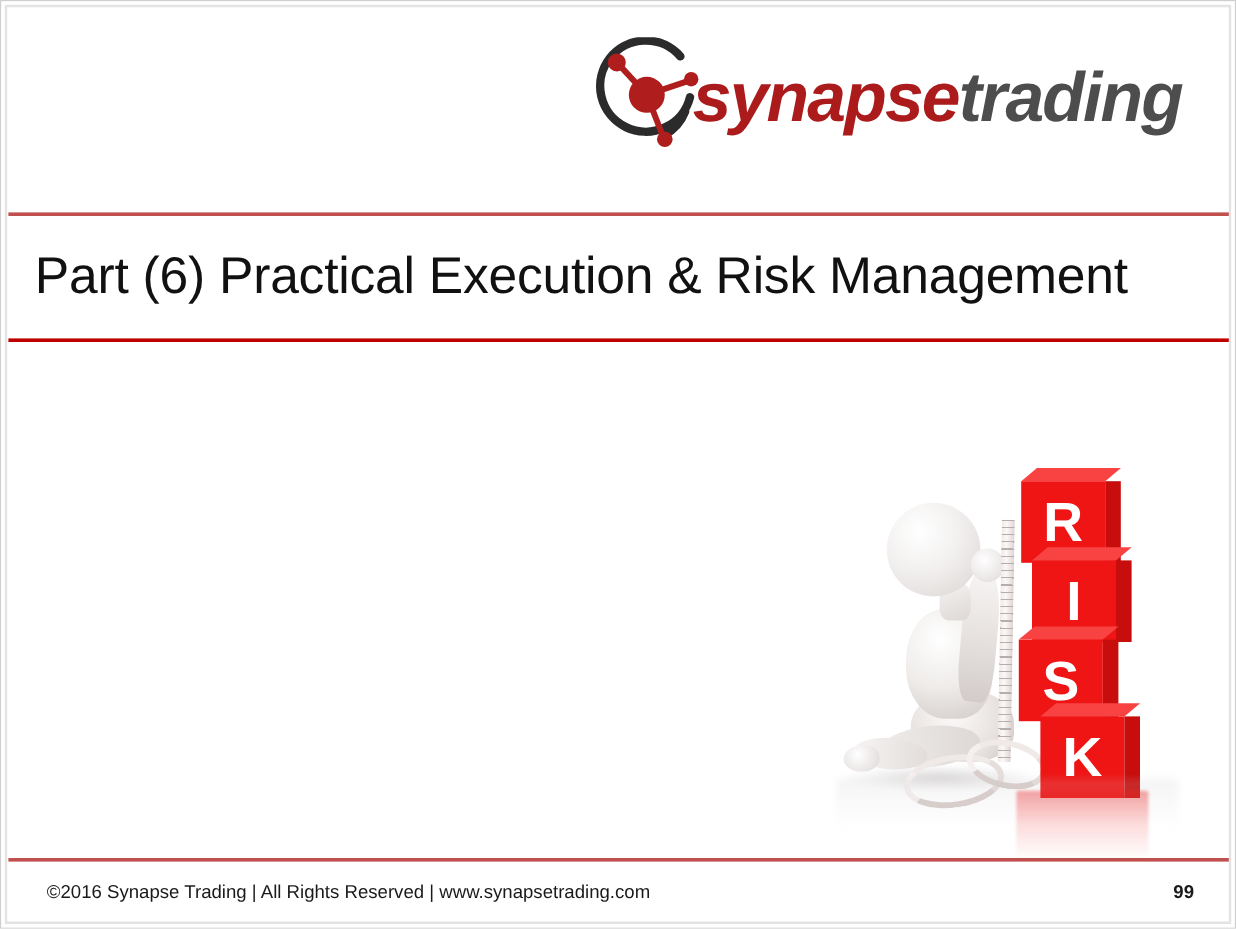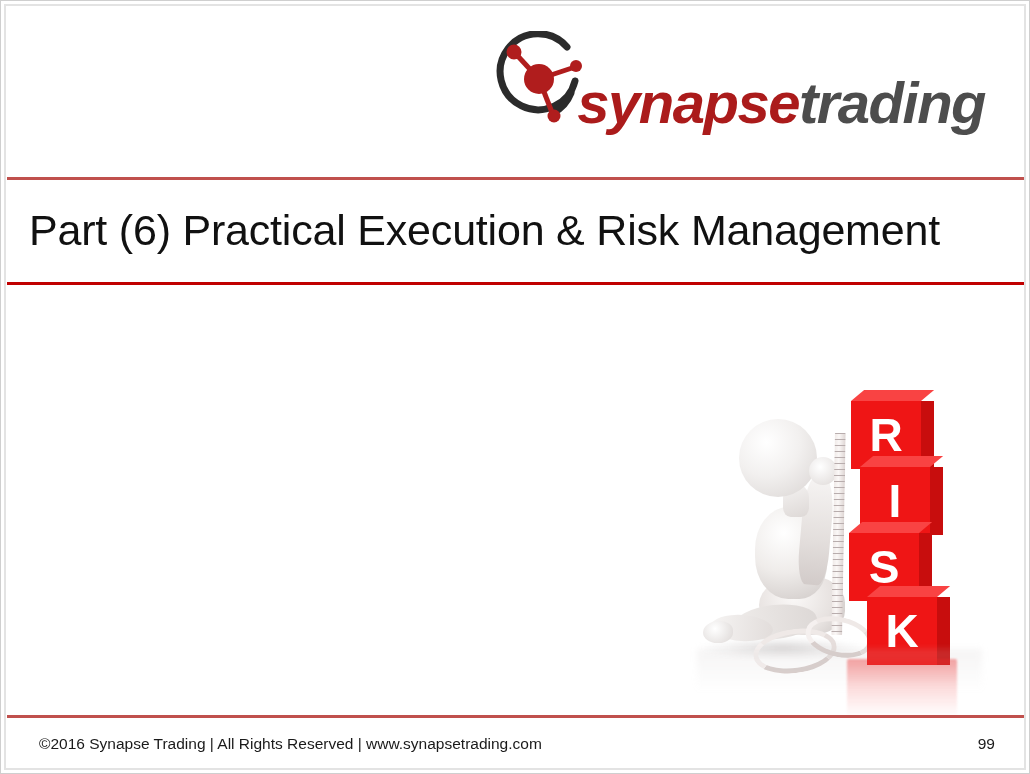--- a/index.html
+++ b/index.html
@@ -41,21 +41,21 @@
     left: 0; top: 0;
     width: 1030px;
     height: 176px;
   }
   #logo {
     position: absolute;
     right: 46px;
     top: 28px;
     height: 100px;
     display: flex;
-    align-items: flex-end;
+    align-items: center;
     gap: 0px;
   }
   #logo-mark {
     width: 100px;
     height: 100px;
     flex: 0 0 auto;
     position: relative;
     top: 2px;
   }
   #logo-word {
@@ -323,20 +323,21 @@
     gap: 19px;
   }
   #footer-text {
     font-size: 15.5px;
     color: #1a1a1a;
     white-space: nowrap;
   }
   #page-number {
     font-size: 15.5px;
     color: #1a1a1a;
+    font-weight: bold;
   }
 </style>
 </head>
 <body>
 
 <div id="slide">
 
   <div id="header">
     <div id="logo">
 

